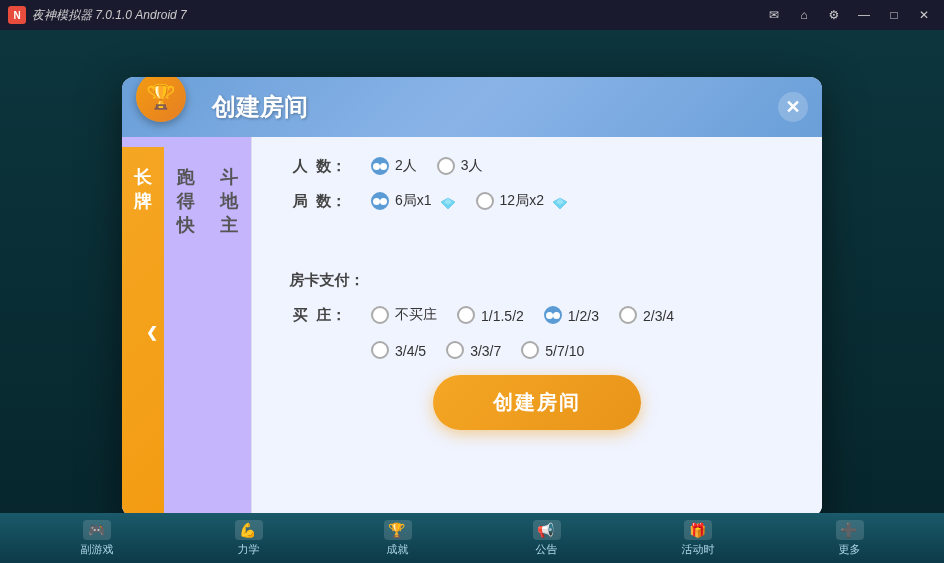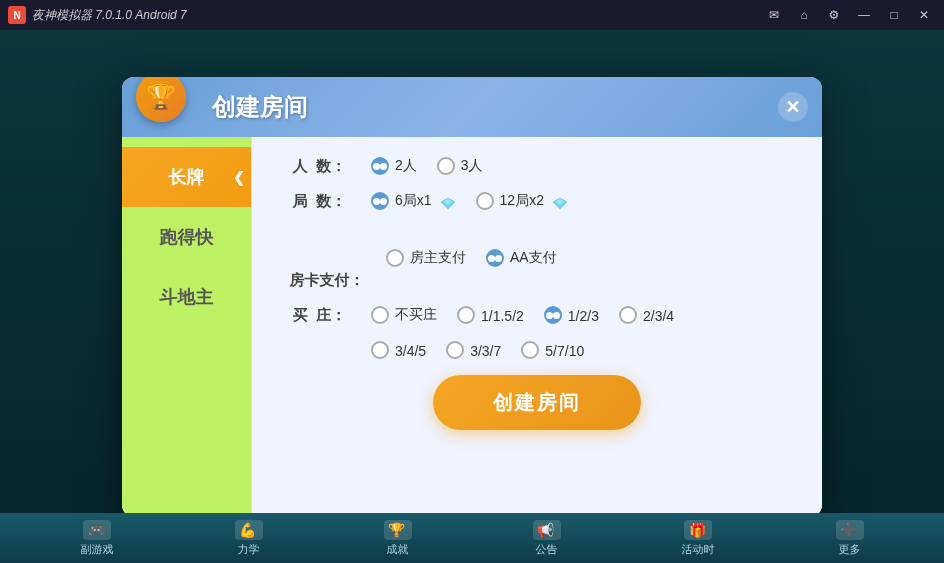--- a/index.html
+++ b/index.html
@@ -140,24 +140,24 @@
 
     
     .dialog-body {
       display: flex;
       min-height: 380px;
     }
 
     
     .sidebar {
       width: 130px;
-      background: #bef264;
+      background: #c4b5fd;
       border-right: 1px solid #dde;
       display: flex;
-      flex-direction: column;
+      flex-direction: row;
       padding-top: 10px;
     }
     .sidebar-item {
       padding: 18px 12px;
       font-size: 18px;
       font-weight: bold;
       color: #555;
       cursor: pointer;
       text-align: center;
       position: relative;
@@ -390,32 +390,20 @@
               <svg width="16" height="13" viewBox="0 0 16 13" style="margin-left:2px">
                 <polygon points="8,1 15,5 8,12 1,5" fill="#6dd5f0" stroke="#4ab8e0" stroke-width="0.5"></polygon>
                 <polygon points="8,1 12,5 8,8 4,5" fill="#b8ecff" opacity="0.6"></polygon>
               </svg>
             </div>
           </div>
         </div>
 
         <div class="form-row">
           <span class="form-label" style="min-width:90px;margin-top:44px;">房卡支付：</span>
-          <div class="radio-group">
-            <div class="radio-item">
-              <div class="radio-circle"></div>
-              <span class="radio-label">房主支付</span>
-            </div>
-            <div class="radio-item">
-              <div class="radio-circle selected">
-                <span style="width:7px;height:7px;border-radius:50%;background:white;display:block;"></span>
-              </div>
-              <span class="radio-label">AA支付</span>
-            </div>
-          </div>
         </div>
 
 
 
 
         <div class="form-row">
           <span class="form-label">买&nbsp;&nbsp;庄：</span>
           <div class="radio-group">
             <div class="radio-item">
               <div class="radio-circle"></div>

